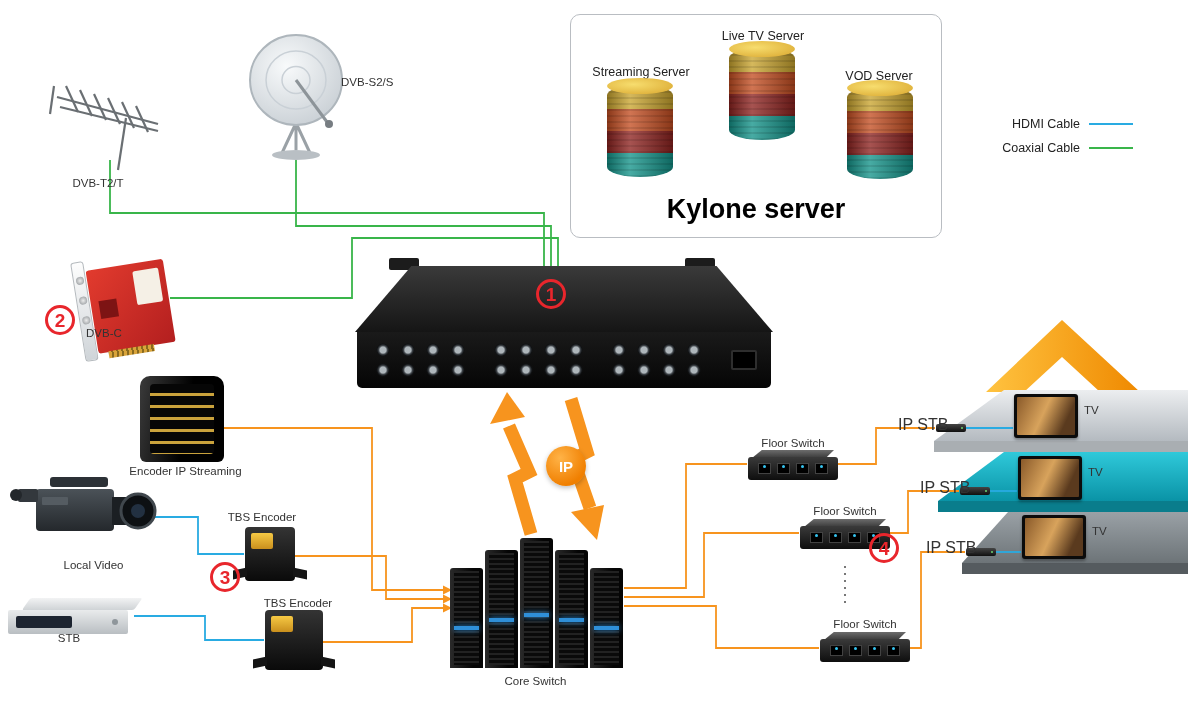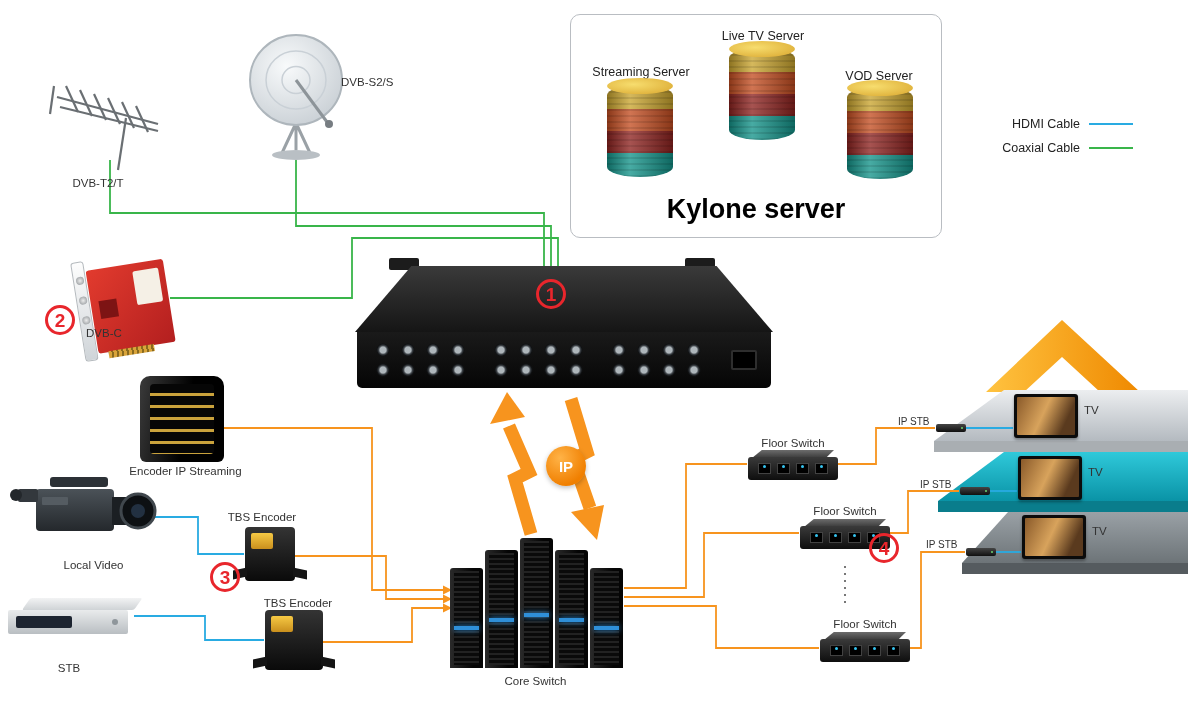--- a/index.html
+++ b/index.html
@@ -3,21 +3,21 @@
 <meta charset="utf-8">
 <style>
   * { margin:0; padding:0; box-sizing:border-box; }
   html,body { background:#ffffff; font-family:"Liberation Sans", sans-serif; }
   .stage { position:relative; width:1200px; height:713px; background:#fff; overflow:hidden; }
 
   .wires { position:absolute; left:0; top:0; width:1200px; height:713px; }
 
   .lbl { position:absolute; font-size:11.5px; color:#333; white-space:nowrap; }
   .lbl.c { text-align:center; white-space:normal; }
-  .lbl.sm { font-size:10px; }
+  .lbl.sm { font-size:16px; }
 
   .marker { position:absolute; width:30px; height:30px; border:3px solid #e8262c; border-radius:50%;
             color:#e8262c; font-size:19px; font-weight:bold; display:flex; align-items:center;
             justify-content:center; background:transparent; line-height:1; }
 
   
   .kylone { position:absolute; left:570px; top:14px; width:372px; height:224px; background:#fff;
             border:1px solid #b9bdc2; border-radius:10px; }
   .kylone-title { position:absolute; left:0; right:0; bottom:12px; text-align:center; font-size:27px;
             font-weight:bold; color:#000; }
@@ -367,21 +367,21 @@
     </div>
   <div class="tv" style="left:1022px; top:515px;">
       <div class="screen"></div>
     </div>
 
   <div class="lbl c" style="left:52px; top:167px; width:92px;margin-top:10px;">DVB-T2/T</div>
   <div class="lbl" style="left:341px; top:76px;">DVB-S2/S</div>
   <div class="lbl" style="left:86px; top:327px;">DVB-C</div>
   <div class="lbl c" style="left:118px; top:465px; width:135px;">Encoder IP Streaming</div>
   <div class="lbl c" style="left:46px; top:559px; width:95px;">Local Video</div>
-  <div class="lbl c" style="left:38px; top:662px; width:62px;">STB</div>
+  <div class="lbl c" style="left:38px; top:632px; width:62px;">STB</div>
   <div class="lbl c" style="left:218px; top:511px; width:88px;">TBS Encoder</div>
   <div class="lbl c" style="left:254px; top:597px; width:88px;">TBS Encoder</div>
   <div class="lbl c" style="left:468px; top:675px; width:135px;">Core Switch</div>
   <div class="lbl c" style="left:748px; top:437px; width:90px;">Floor Switch</div>
   <div class="lbl c" style="left:800px; top:505px; width:90px;">Floor Switch</div>
   <div class="lbl c" style="left:820px; top:618px; width:90px;">Floor Switch</div>
   <div class="lbl sm" style="left:898px; top:416px;">IP STB</div>
   <div class="lbl sm" style="left:920px; top:479px;">IP STB</div>
   <div class="lbl sm" style="left:926px; top:539px;">IP STB</div>
   <div class="lbl" style="left:1084px; top:404px;">TV</div>

